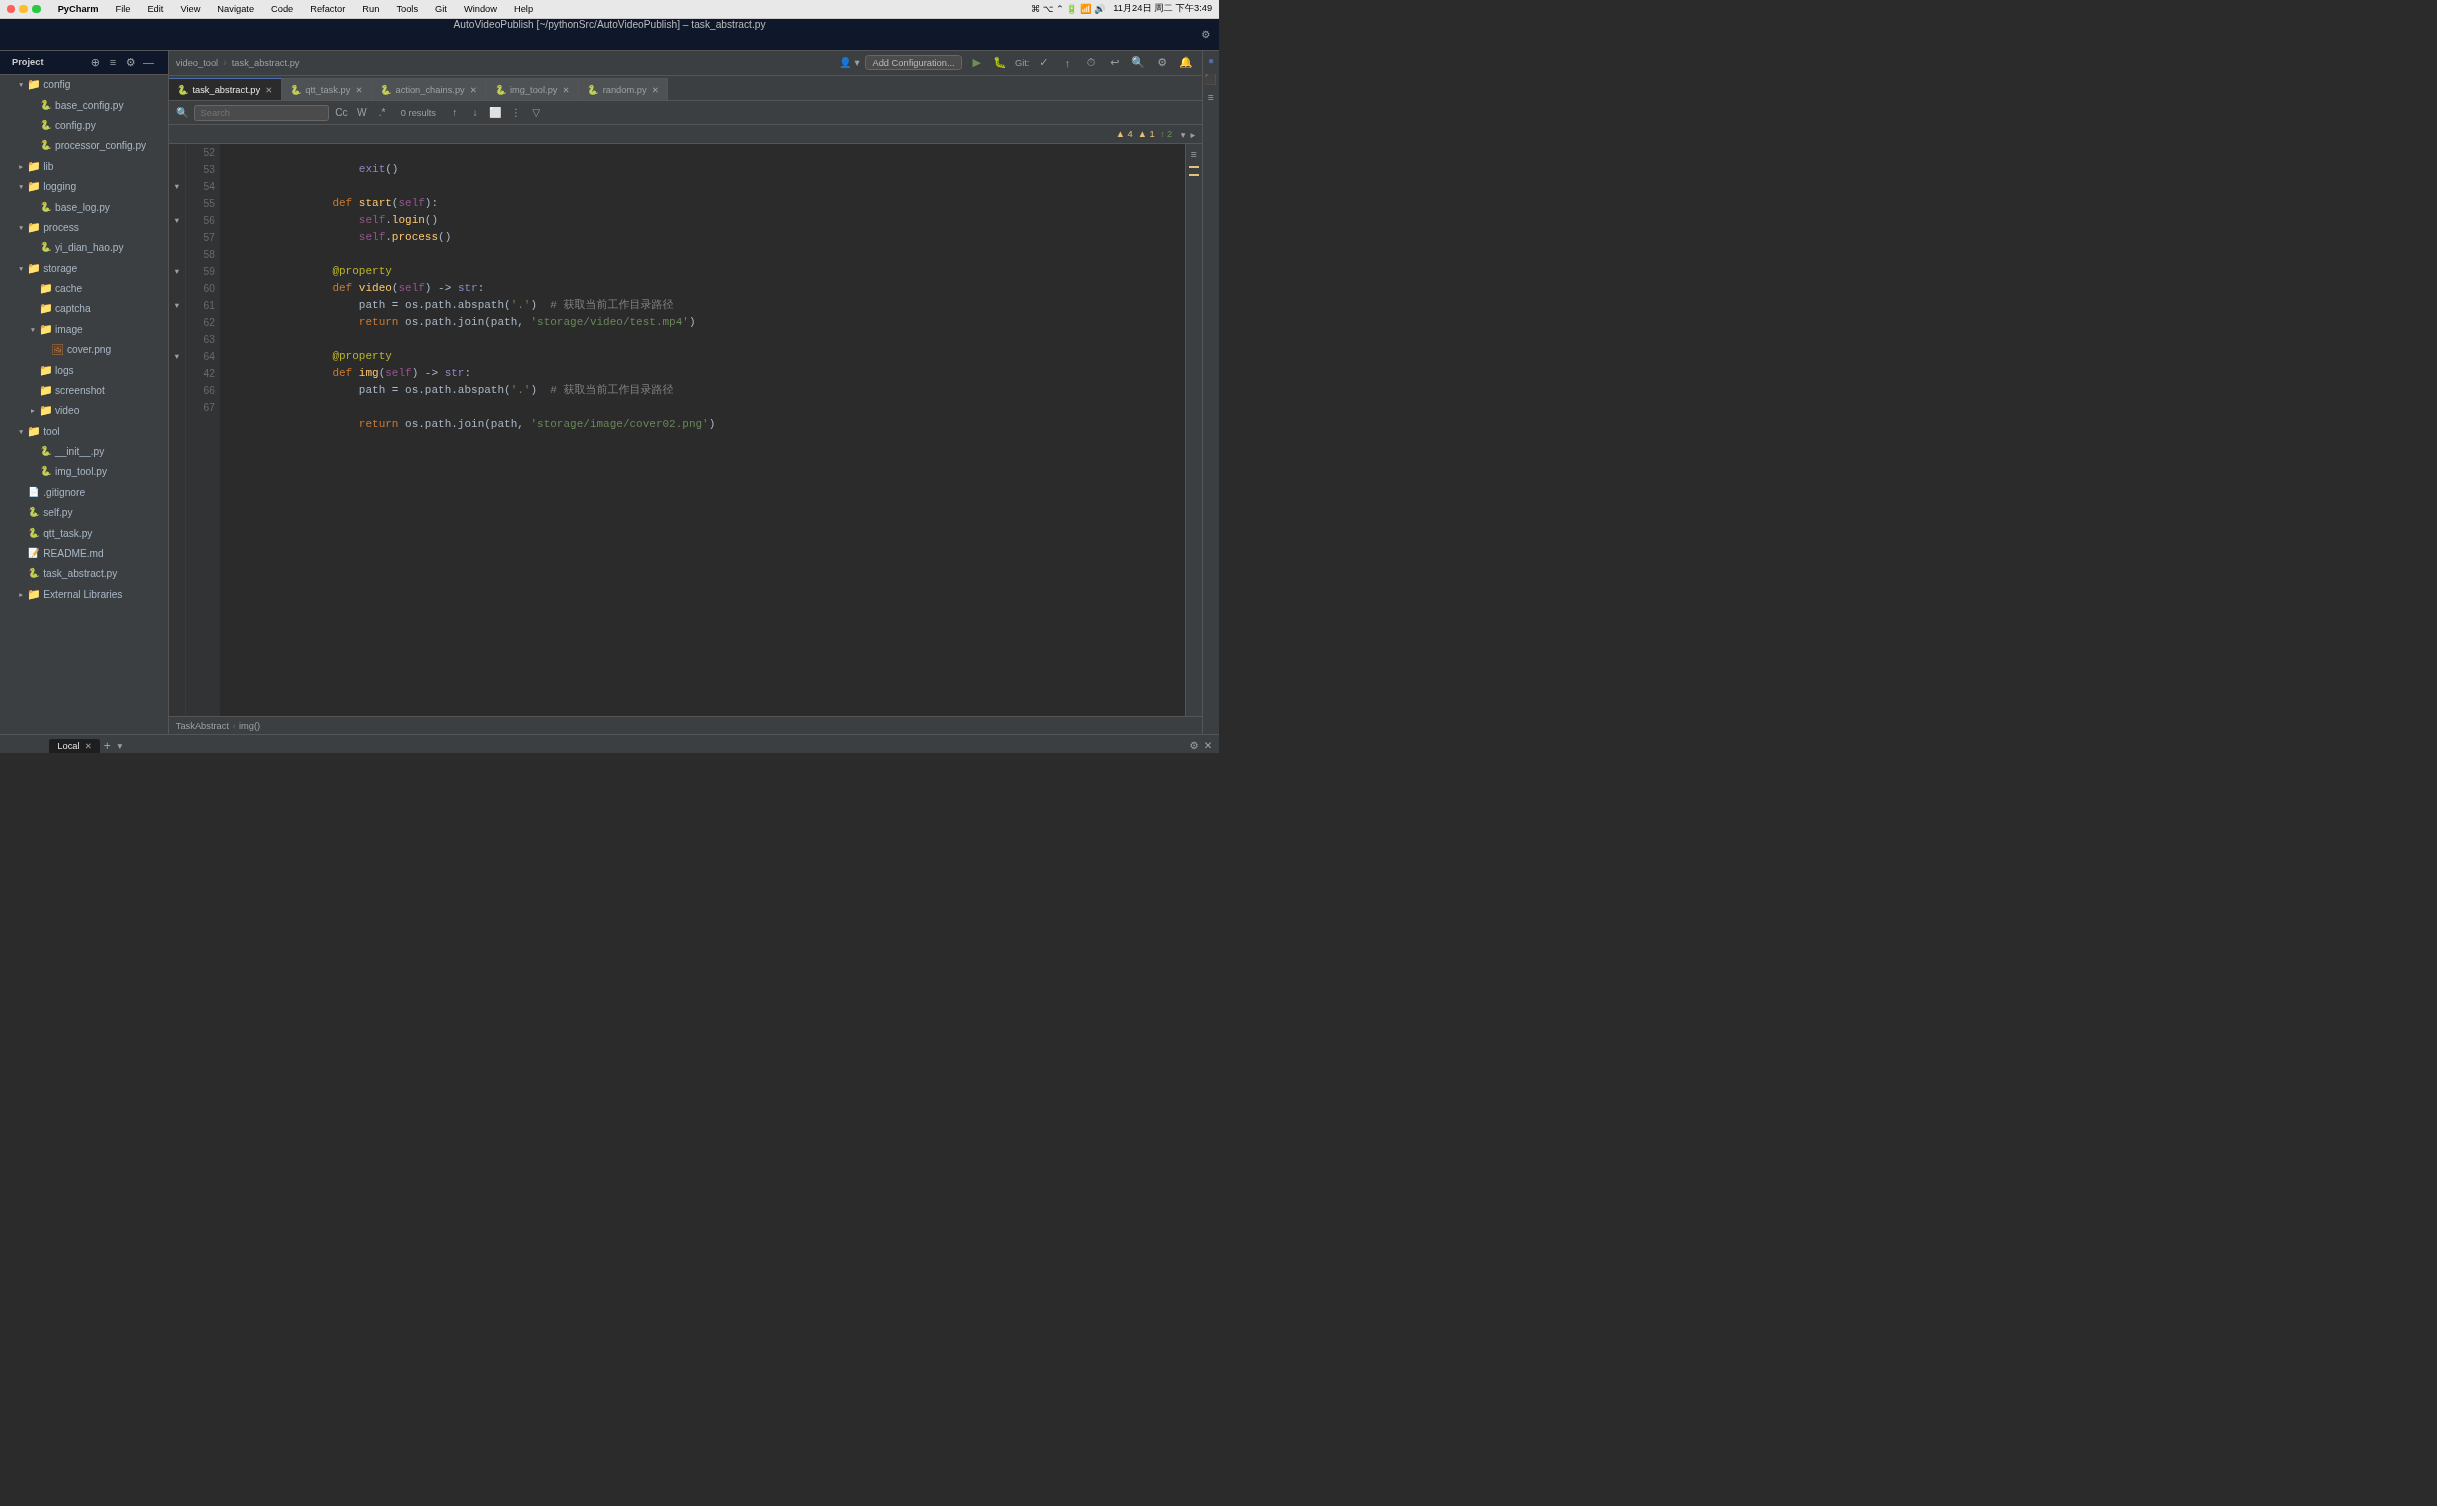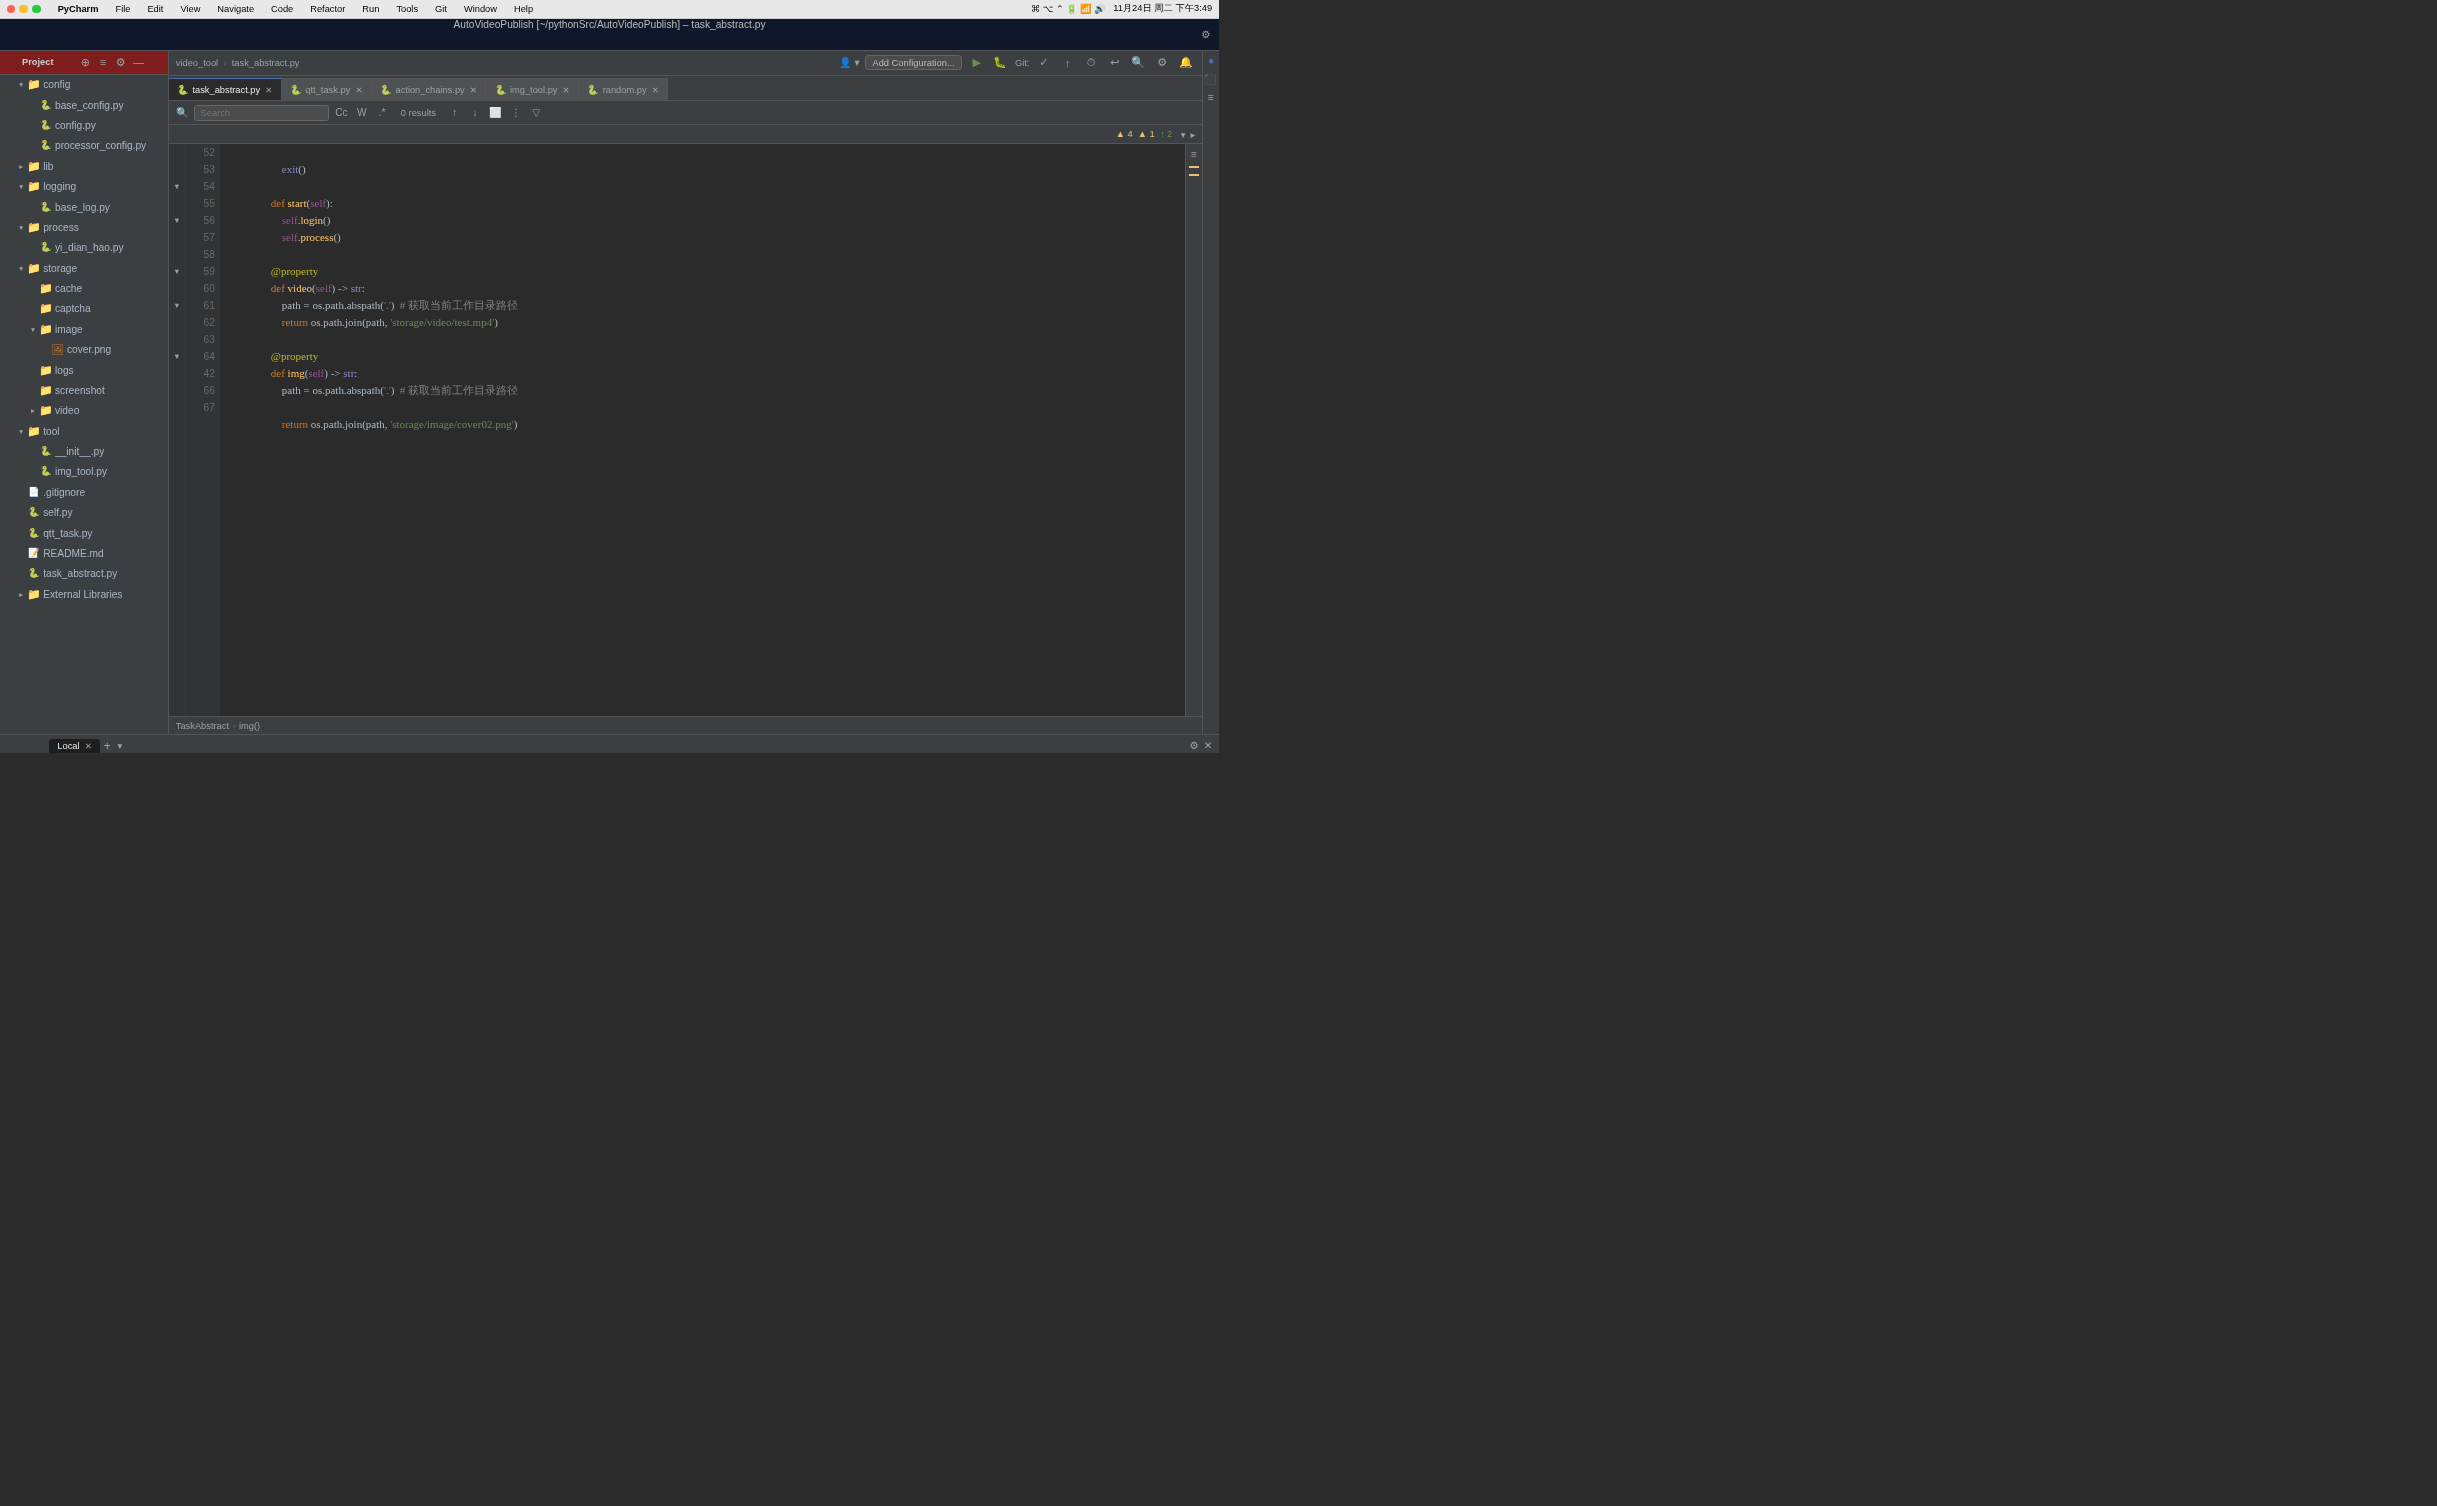--- a/index.html
+++ b/index.html
@@ -68,24 +68,24 @@
     
     .sidebar {
       width: 169px;
       background: #3c3f41;
       border-right: 0.8px solid #555;
       overflow-y: auto;
       flex-shrink: 0;
     }
     .sidebar-toolbar {
       height: 24px;
-      background: #7f1d1d;
-      display: flex;
-      align-items: center;
-      padding: 0 22px;
+      background: #0f172a;
+      display: flex;
+      align-items: center;
+      padding: 0 12px;
       gap: 3.4px;
       border-bottom: 0.8px solid #555;
     }
     .sidebar-icon-btn {
       width: 15.2px; height: 15.2px;
       display: flex; align-items: center; justify-content: center;
       color: #9da0a2;
       cursor: pointer;
       font-size: 11px;
     }
@@ -228,21 +228,21 @@
       font-size: 10.2px;
     }
 
     
     .code-editor {
       flex: 1;
       overflow-y: auto;
       overflow-x: auto;
       background: #2b2b2b;
       display: flex;
-      font-family: Liberation Serif, serif;
+      font-family: Liberation Mono, monospace;
       font-size: 11px;
     }
     .line-numbers {
       min-width: 34px;
       background: #313335;
       color: #6a6a6a;
       text-align: right;
       padding: 0 5.1px;
       user-select: none;
       flex-shrink: 0;

